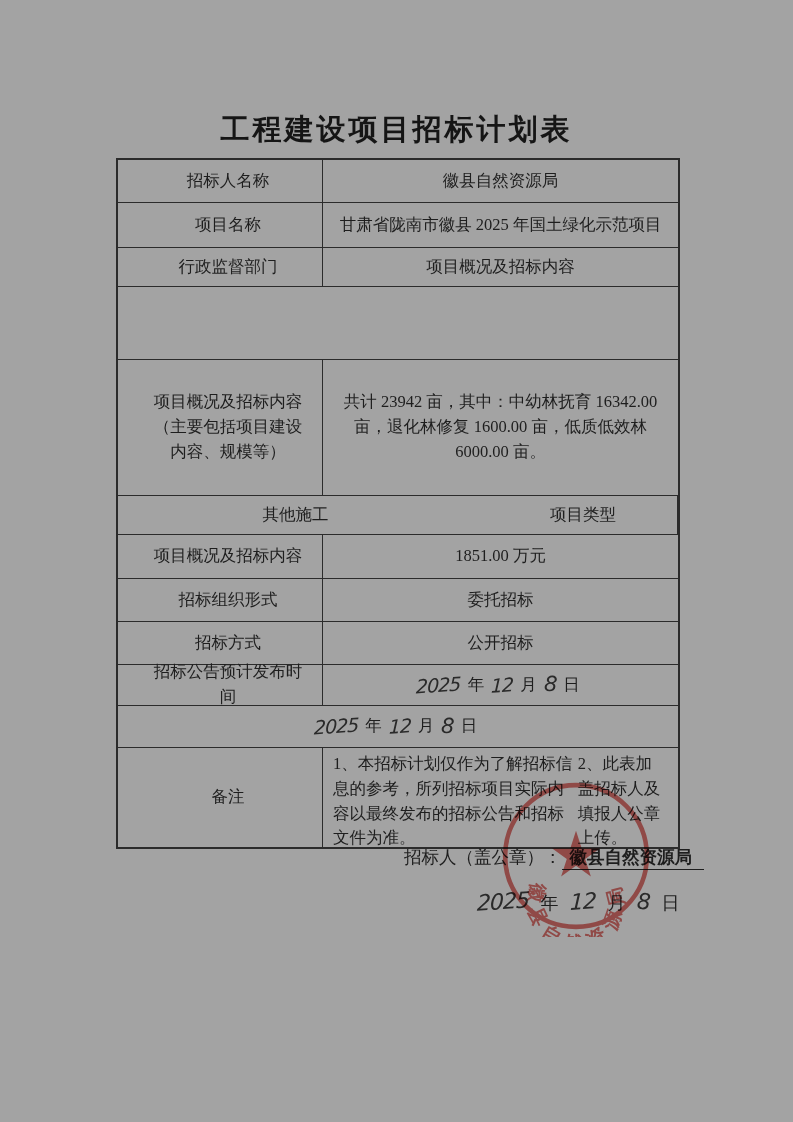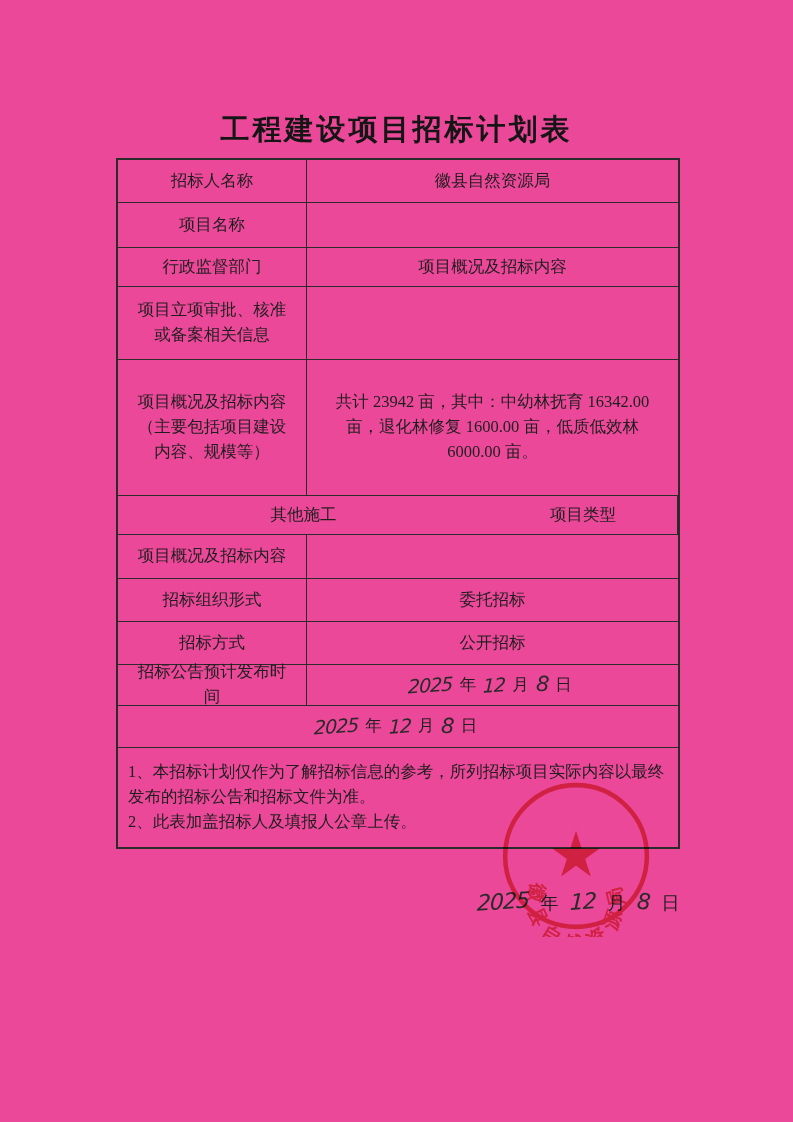--- a/index.html
+++ b/index.html
@@ -1,42 +1,42 @@
 <!DOCTYPE html>
 <html><head>
 <meta charset="utf-8">
 <style>
   html,body { margin:0; padding:0; background:#888; }
   .page {
     position:relative; width:793px; height:1122px; margin:0 auto;
-    background:#ec4899; overflow:hidden;
+    background:#a3a3a3; overflow:hidden;
     font-family:"Liberation Serif", serif; color:#1e1e1e;
   }
   .doc-title {
     position:absolute; top:110px; left:0; width:100%;
     text-align:center; font-family:"Liberation Sans", sans-serif;
     font-weight:bold; font-size:29px; letter-spacing:3px; color:#151515;
   }
   .tbl {
     position:absolute; left:116px; top:158px; width:560px;
     border:2px solid #2b2b2b; background:transparent; box-sizing:content-box;
   }
   .row { display:flex; border-top:1.5px solid #2b2b2b; }
   .row:first-child { border-top:none; }
   .cell {
     display:flex; align-items:center; justify-content:center;
     text-align:center; box-sizing:border-box; line-height:1.5;
   }
   .label-cell {
     width:189px; flex:none; border-right:1.5px solid #2b2b2b;
-    padding:3px 16px; font-size:16.5px;
+    padding:3px 16px; font-size:16.5px;margin-left:16px;
   }
   .value-cell { flex:1; padding:3px 12px; font-size:16.5px; }
   .value-cell.remarks {
-    flex-direction:column; align-items:flex-start; justify-content:center;
+    flex-direction:row; align-items:flex-start; justify-content:center;
     text-align:left; padding:4px 10px;
   }
   .date-cell { gap:2px; }
   .unit { margin:0 5px; }
   .hw {
     display:inline-block;
     font-family:"DejaVu Sans", sans-serif; font-style:italic;
     font-size:19px; letter-spacing:-1px; color:#2a2a2a;
     transform:rotate(-4deg) skewX(-6deg);
   }
@@ -71,43 +71,44 @@
 
   <div class="tbl">
 
     <div class="row" style="height:42px">
       <div class="cell label-cell">招标人名称</div>
       <div class="cell value-cell">徽县自然资源局</div>
     </div>
 
     <div class="row" style="height:44px">
       <div class="cell label-cell">项目名称</div>
+      <div class="cell value-cell">甘肃省陇南市徽县 2025 年国土绿化示范项目</div>
     </div>
 
     <div class="row" style="height:38px">
       <div class="cell label-cell">行政监督部门</div>
       <div class="cell value-cell">项目概况及招标内容</div>
     </div>
 
     <div class="row" style="height:72px">
-      <div class="cell label-cell">项目立项审批、核准或备案相关信息</div>
     </div>
 
     <div class="row" style="height:135px">
       <div class="cell label-cell">项目概况及招标内容（主要包括项目建设内容、规模等）</div>
       <div class="cell value-cell">共计 23942 亩，其中：中幼林抚育 16342.00 亩，退化林修复 1600.00 亩，低质低效林 6000.00 亩。</div>
     </div>
 
     <div class="row" style="height:38px">
       <div class="cell value-cell">其他施工</div>
       <div class="cell label-cell">项目类型</div>
     </div>
 
     <div class="row" style="height:43px">
       <div class="cell label-cell">项目概况及招标内容</div>
+      <div class="cell value-cell">1851.00 万元</div>
     </div>
 
     <div class="row" style="height:42px">
       <div class="cell label-cell">招标组织形式</div>
       <div class="cell value-cell">委托招标</div>
     </div>
 
     <div class="row" style="height:42px">
       <div class="cell label-cell">招标方式</div>
       <div class="cell value-cell">公开招标</div>
@@ -130,28 +131,32 @@
         <span class="hw">2025</span>
         <span class="unit">年</span>
         <span class="hw">12</span>
         <span class="unit">月</span>
         <span class="hw day">8</span>
         <span class="unit">日</span>
       </div>
     </div>
 
     <div class="row" style="height:99px">
+      <div class="cell label-cell">备注</div>
       <div class="cell value-cell remarks">
         <div>1、本招标计划仅作为了解招标信息的参考，所列招标项目实际内容以最终发布的招标公告和招标文件为准。</div>
         <div>2、此表加盖招标人及填报人公章上传。</div>
       </div>
     </div>
 
   </div>
 
+  <div class="sig-row">
+    <span>招标人（盖公章）：</span><span class="sig-name">徽县自然资源局</span>
+  </div>
 
   <div class="sig-date">
     <span class="hw">2025</span>
     <span class="unit">年</span>
     <span class="hw">12</span>
     <span class="unit">月</span>
     <span class="hw day">8</span>
     <span class="unit">日</span>
   </div>
 

